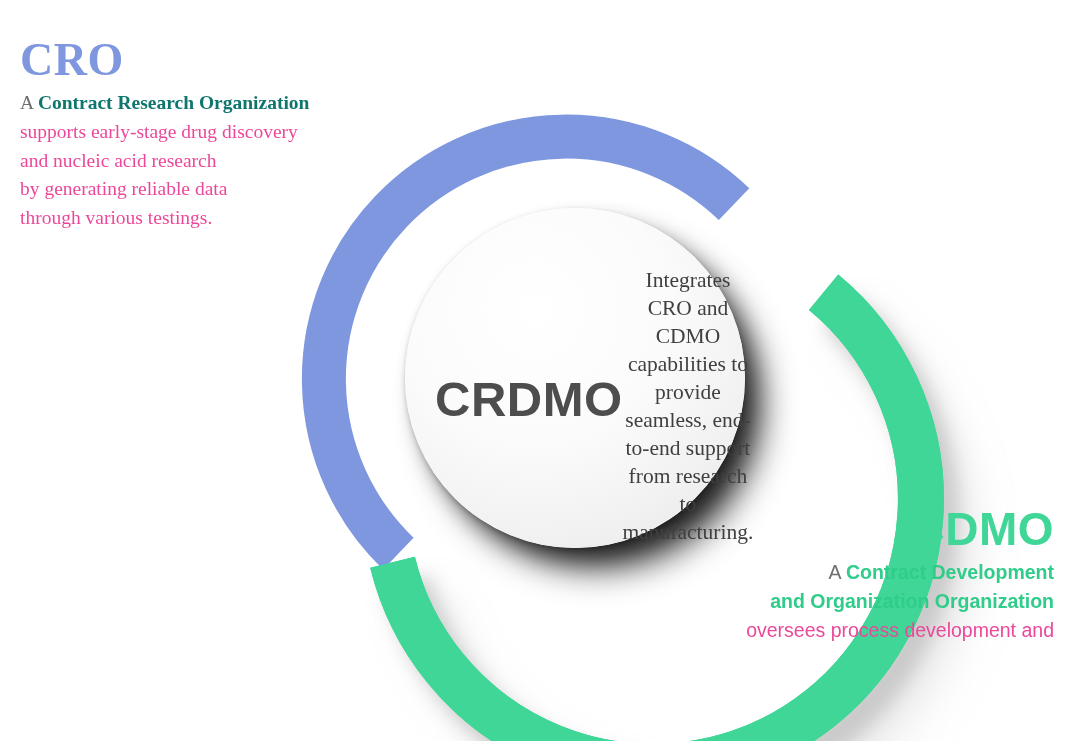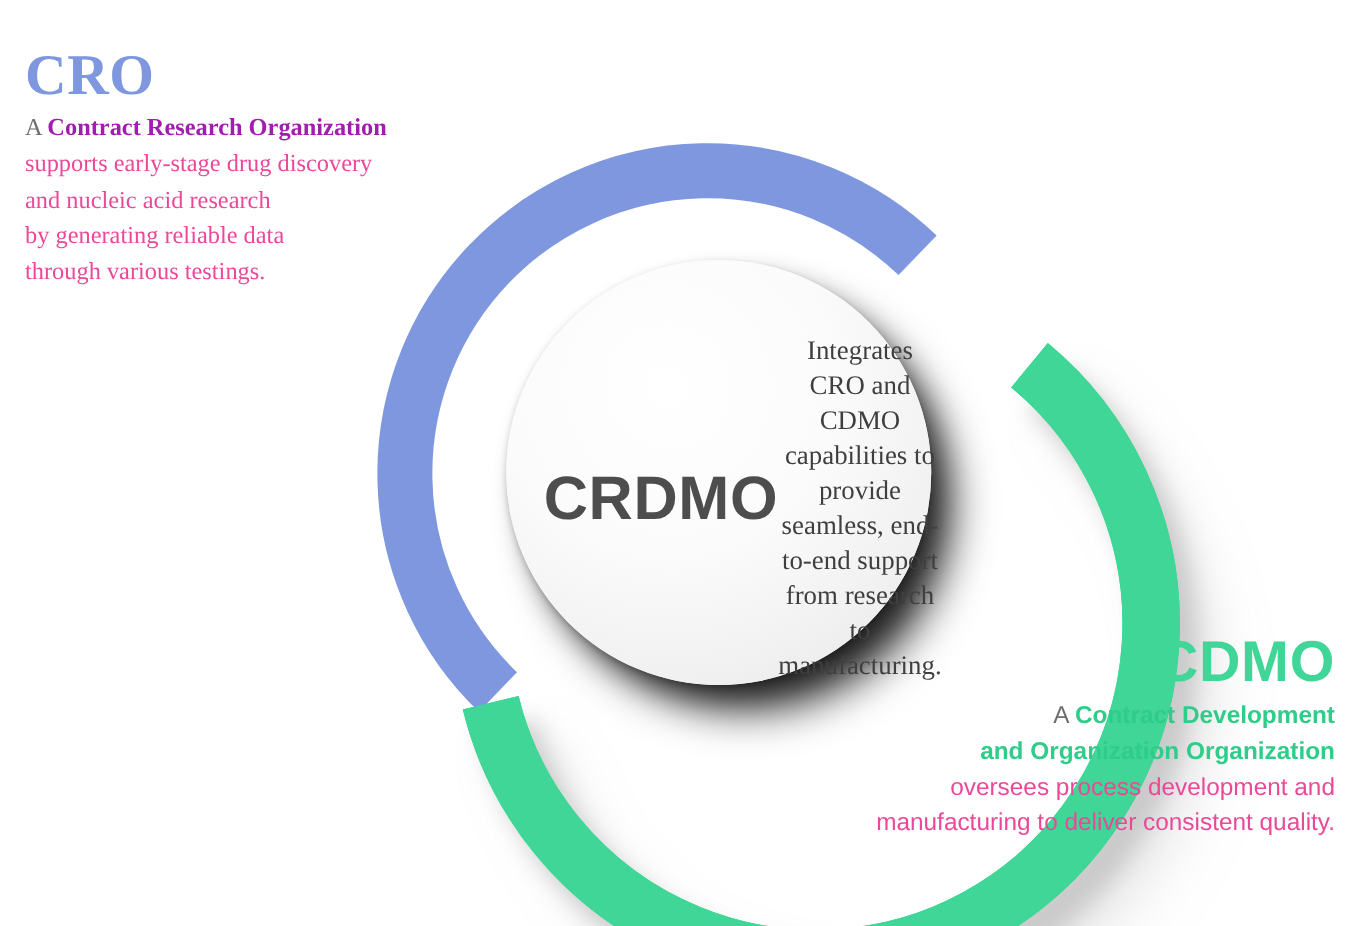--- a/index.html
+++ b/index.html
@@ -91,21 +91,21 @@
   }
 
   #cro-block {
     left: 20px;
     top: 36px;
     text-align: left;
     width: 430px;
     font-family: Liberation Serif, serif;
   }
   #cdmo-block {
-    right: 18px;
+    right: 32px;
     top: 505px;
     text-align: right;
     width: 520px;
   }
 
   .side-heading {
     font-size: 46px;
     font-weight: 700;
     line-height: 1.05;
     margin: 0 0 5px 0;
@@ -169,31 +169,30 @@
     <div id="center-divider">
       <div class="half-a" style="background: rgb(63, 214, 151);"></div>
       <div class="half-b" style="background: rgb(132, 152, 224);"></div>
     </div>
     <div id="center-desc" style="color: rgb(63, 63, 63); font-family: Liberation Serif, serif;">Integrates CRO and CDMO capabilities to provide seamless, end-to-end support from research to manufacturing.</div>
   </div>
 
   <div id="cro-block" class="side-block">
     <div class="side-heading" style="color: rgb(126, 151, 223);">CRO</div>
     <div class="side-body">
-      <span class="lead-article">A </span><span class="term nowrap" style="color: #a21caf;">Contract Research Organization</span><br>
+      <span class="lead-article">A </span><span class="term nowrap" style="color: #0f766e;">Contract Research Organization</span><br>
       <span class="rest">supports early-stage drug discovery</span><br>
       <span class="rest">and nucleic acid research</span><br>
       <span class="rest">by generating reliable data</span><br>
       <span class="rest">through various testings.</span>
     </div>
   </div>
 
   <div id="cdmo-block" class="side-block">
     <div class="side-heading" style="color: rgb(63, 214, 151);">CDMO</div>
     <div class="side-body">
       <span class="lead-article">A </span><span class="term nowrap" style="color: rgb(47, 204, 138);">Contract Development</span><br>
       <span class="term nowrap" style="color: rgb(47, 204, 138);">and Organization Organization</span><br>
       <span class="rest">oversees process development and</span><br>
-      <span class="rest">manufacturing to deliver consistent quality.</span>
     </div>
   </div>
 
 </div>
 
 </body></html>

